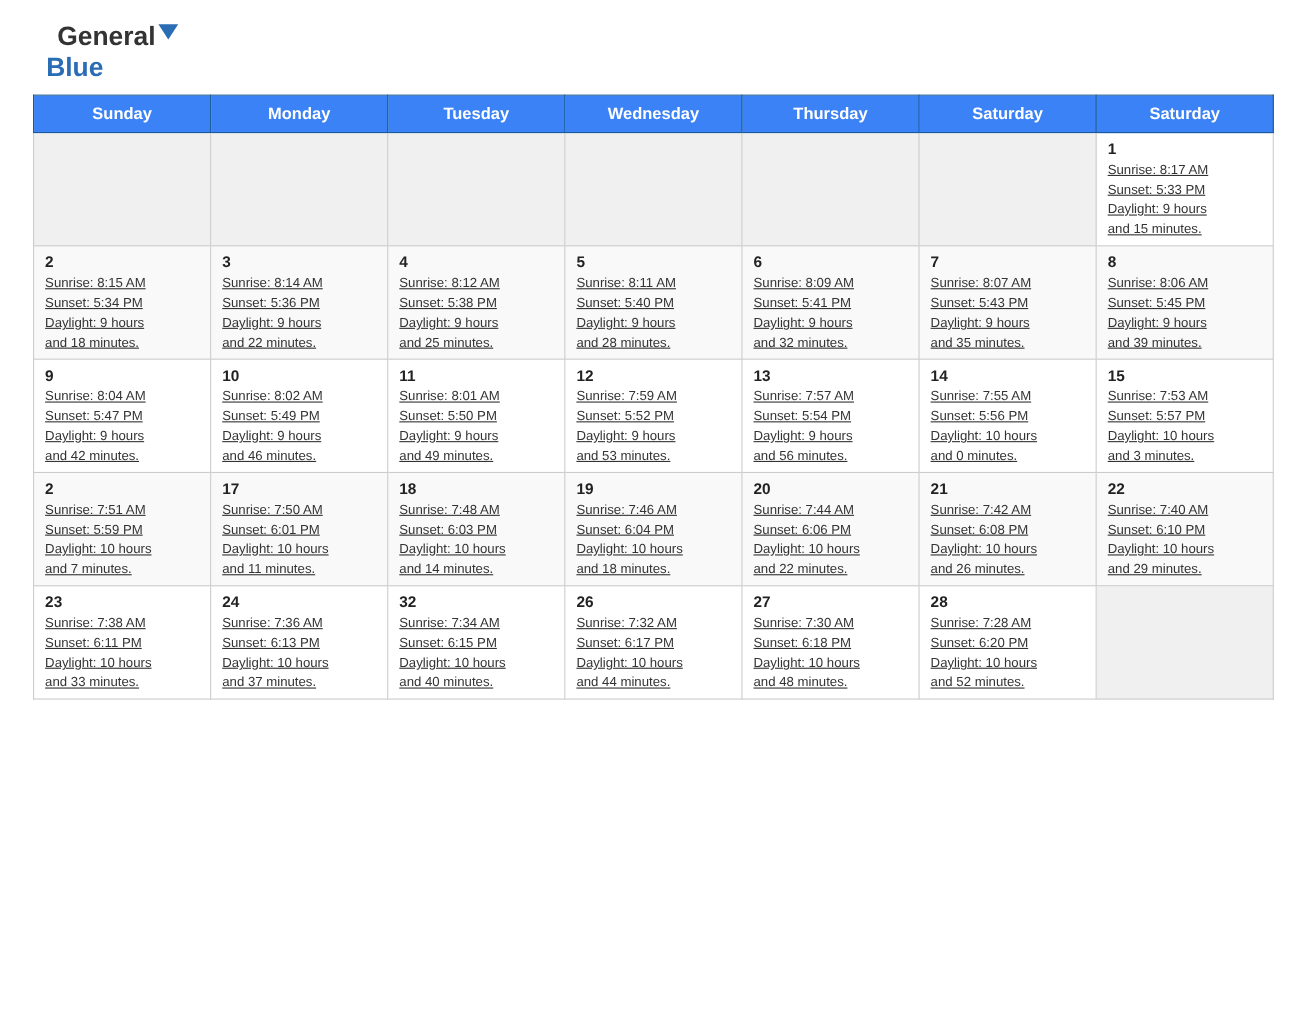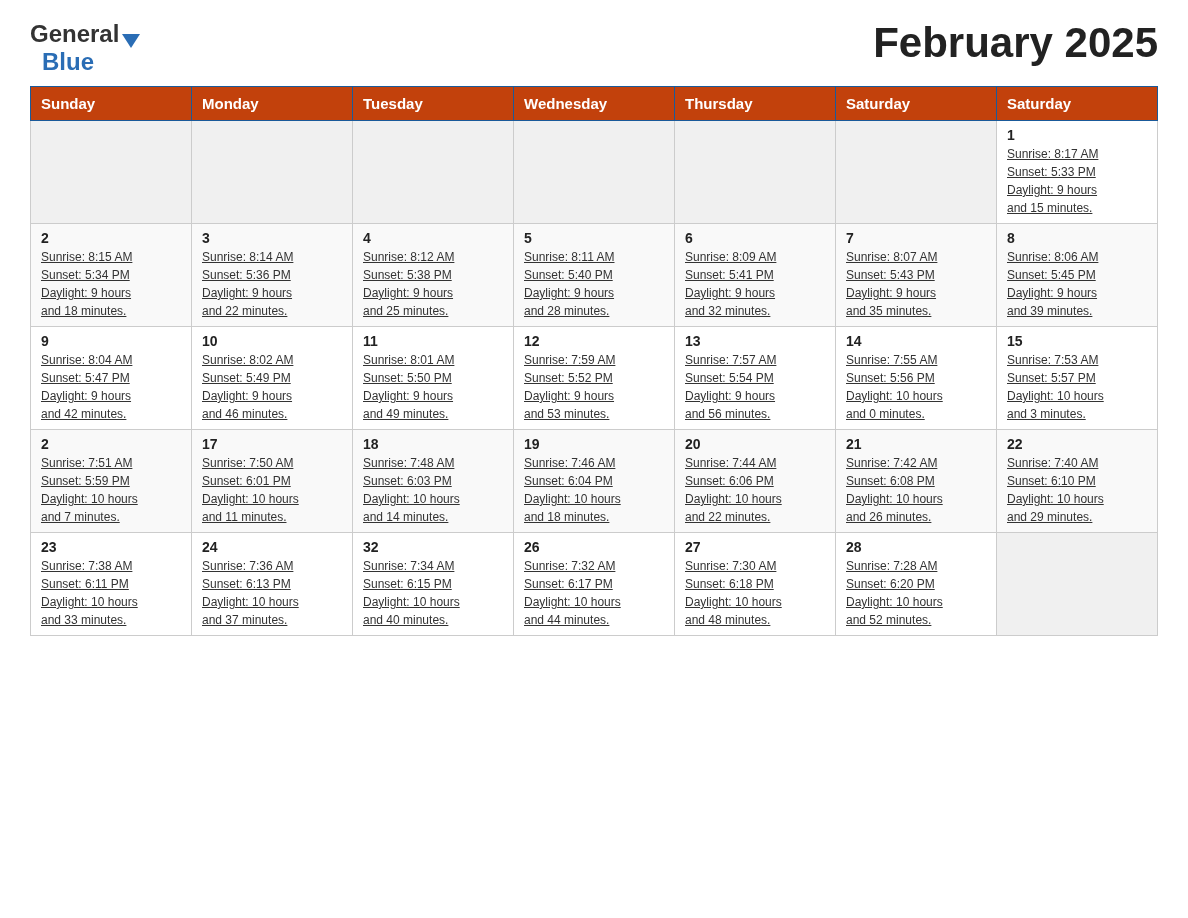--- a/index.html
+++ b/index.html
@@ -29,26 +29,26 @@
       font-size: 18px;
       color: #444;
       margin-top: 4px;
     }
     table {
       width: 100%;
       border-collapse: collapse;
       margin-top: 8px;
     }
     thead tr th {
-      background-color: #c2410c;
+      background-color: #3b82f6;
       color: #fff;
       font-size: 15px;
       font-weight: bold;
       padding: 8px 10px;
-      text-align: left;
+      text-align: center;
       border: 1px solid #1a5a9a;
     }
     tbody tr td {
       vertical-align: top;
       padding: 6px 10px;
       border: 1px solid #ccc;
       width: 14.28%;
       min-height: 90px;
       font-size: 12.5px;
       color: #333;
@@ -72,21 +72,22 @@
     tbody tr td.empty {
       background: #f0f0f0;
     }
     .logo-wrapper {
       display: flex;
       flex-direction: column;
       align-items: flex-start;
     }
     .logo-line1 {
       display: flex;
-      align-items: flex-end;
+      align-items: flex-start;
+      margin-left: 22px;
     }
     .logo-triangle {
       display: inline-block;
       width: 0;
       height: 0;
       border-left: 9px solid transparent;
       border-right: 9px solid transparent;
       border-top: 14px solid #2a6db5;
       margin-left: 3px;
       vertical-align: middle;
@@ -98,21 +99,20 @@
 
 <div class="header">
   <div class="logo-wrapper">
     <div class="logo-line1">
       <span style="font-size:24px;font-weight:bold;color:#333;">General</span>
       <span class="logo-triangle"></span>
     </div>
     <span style="font-size:24px;font-weight:bold;color:#2a6db5;margin-left:12px;">Blue</span>
   </div>
   <div class="title-section">
-    <div class="month-title">February 2025</div>
   </div>
 </div>
 
 <table>
   <thead>
     <tr>
     <th>Sunday</th>
         <th>Monday</th>
         <th>Tuesday</th>
         <th>Wednesday</th>

